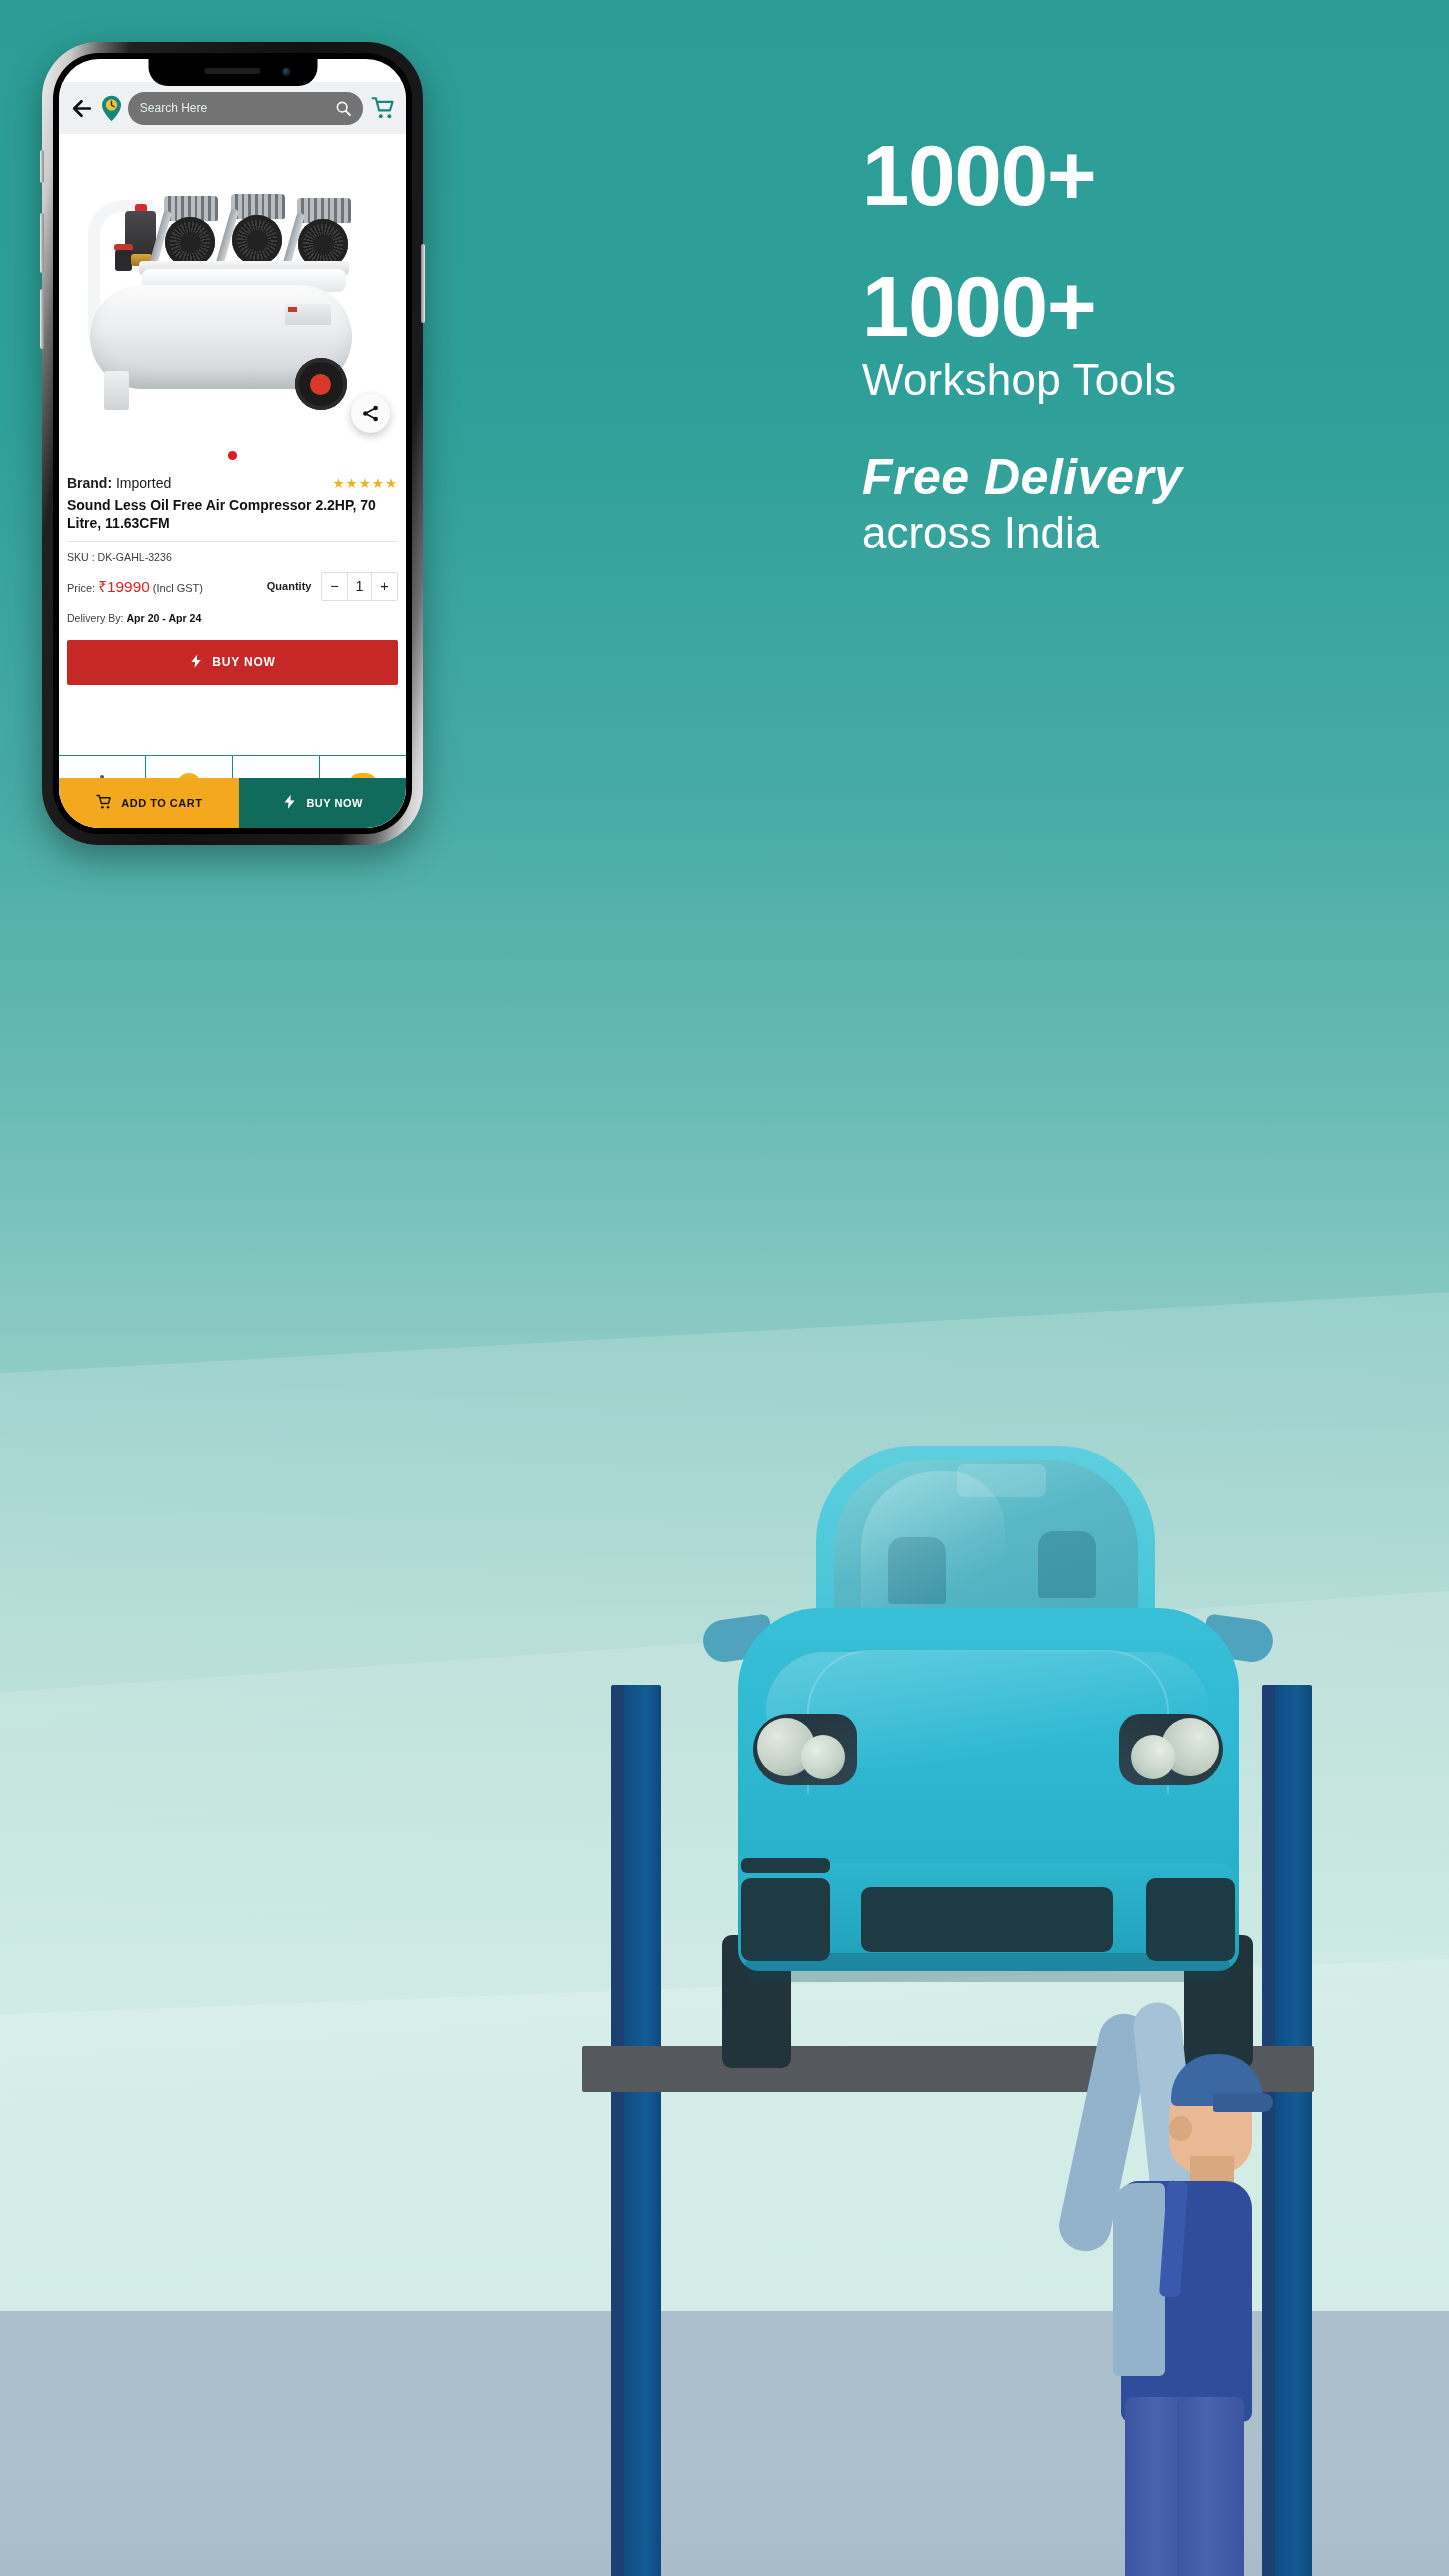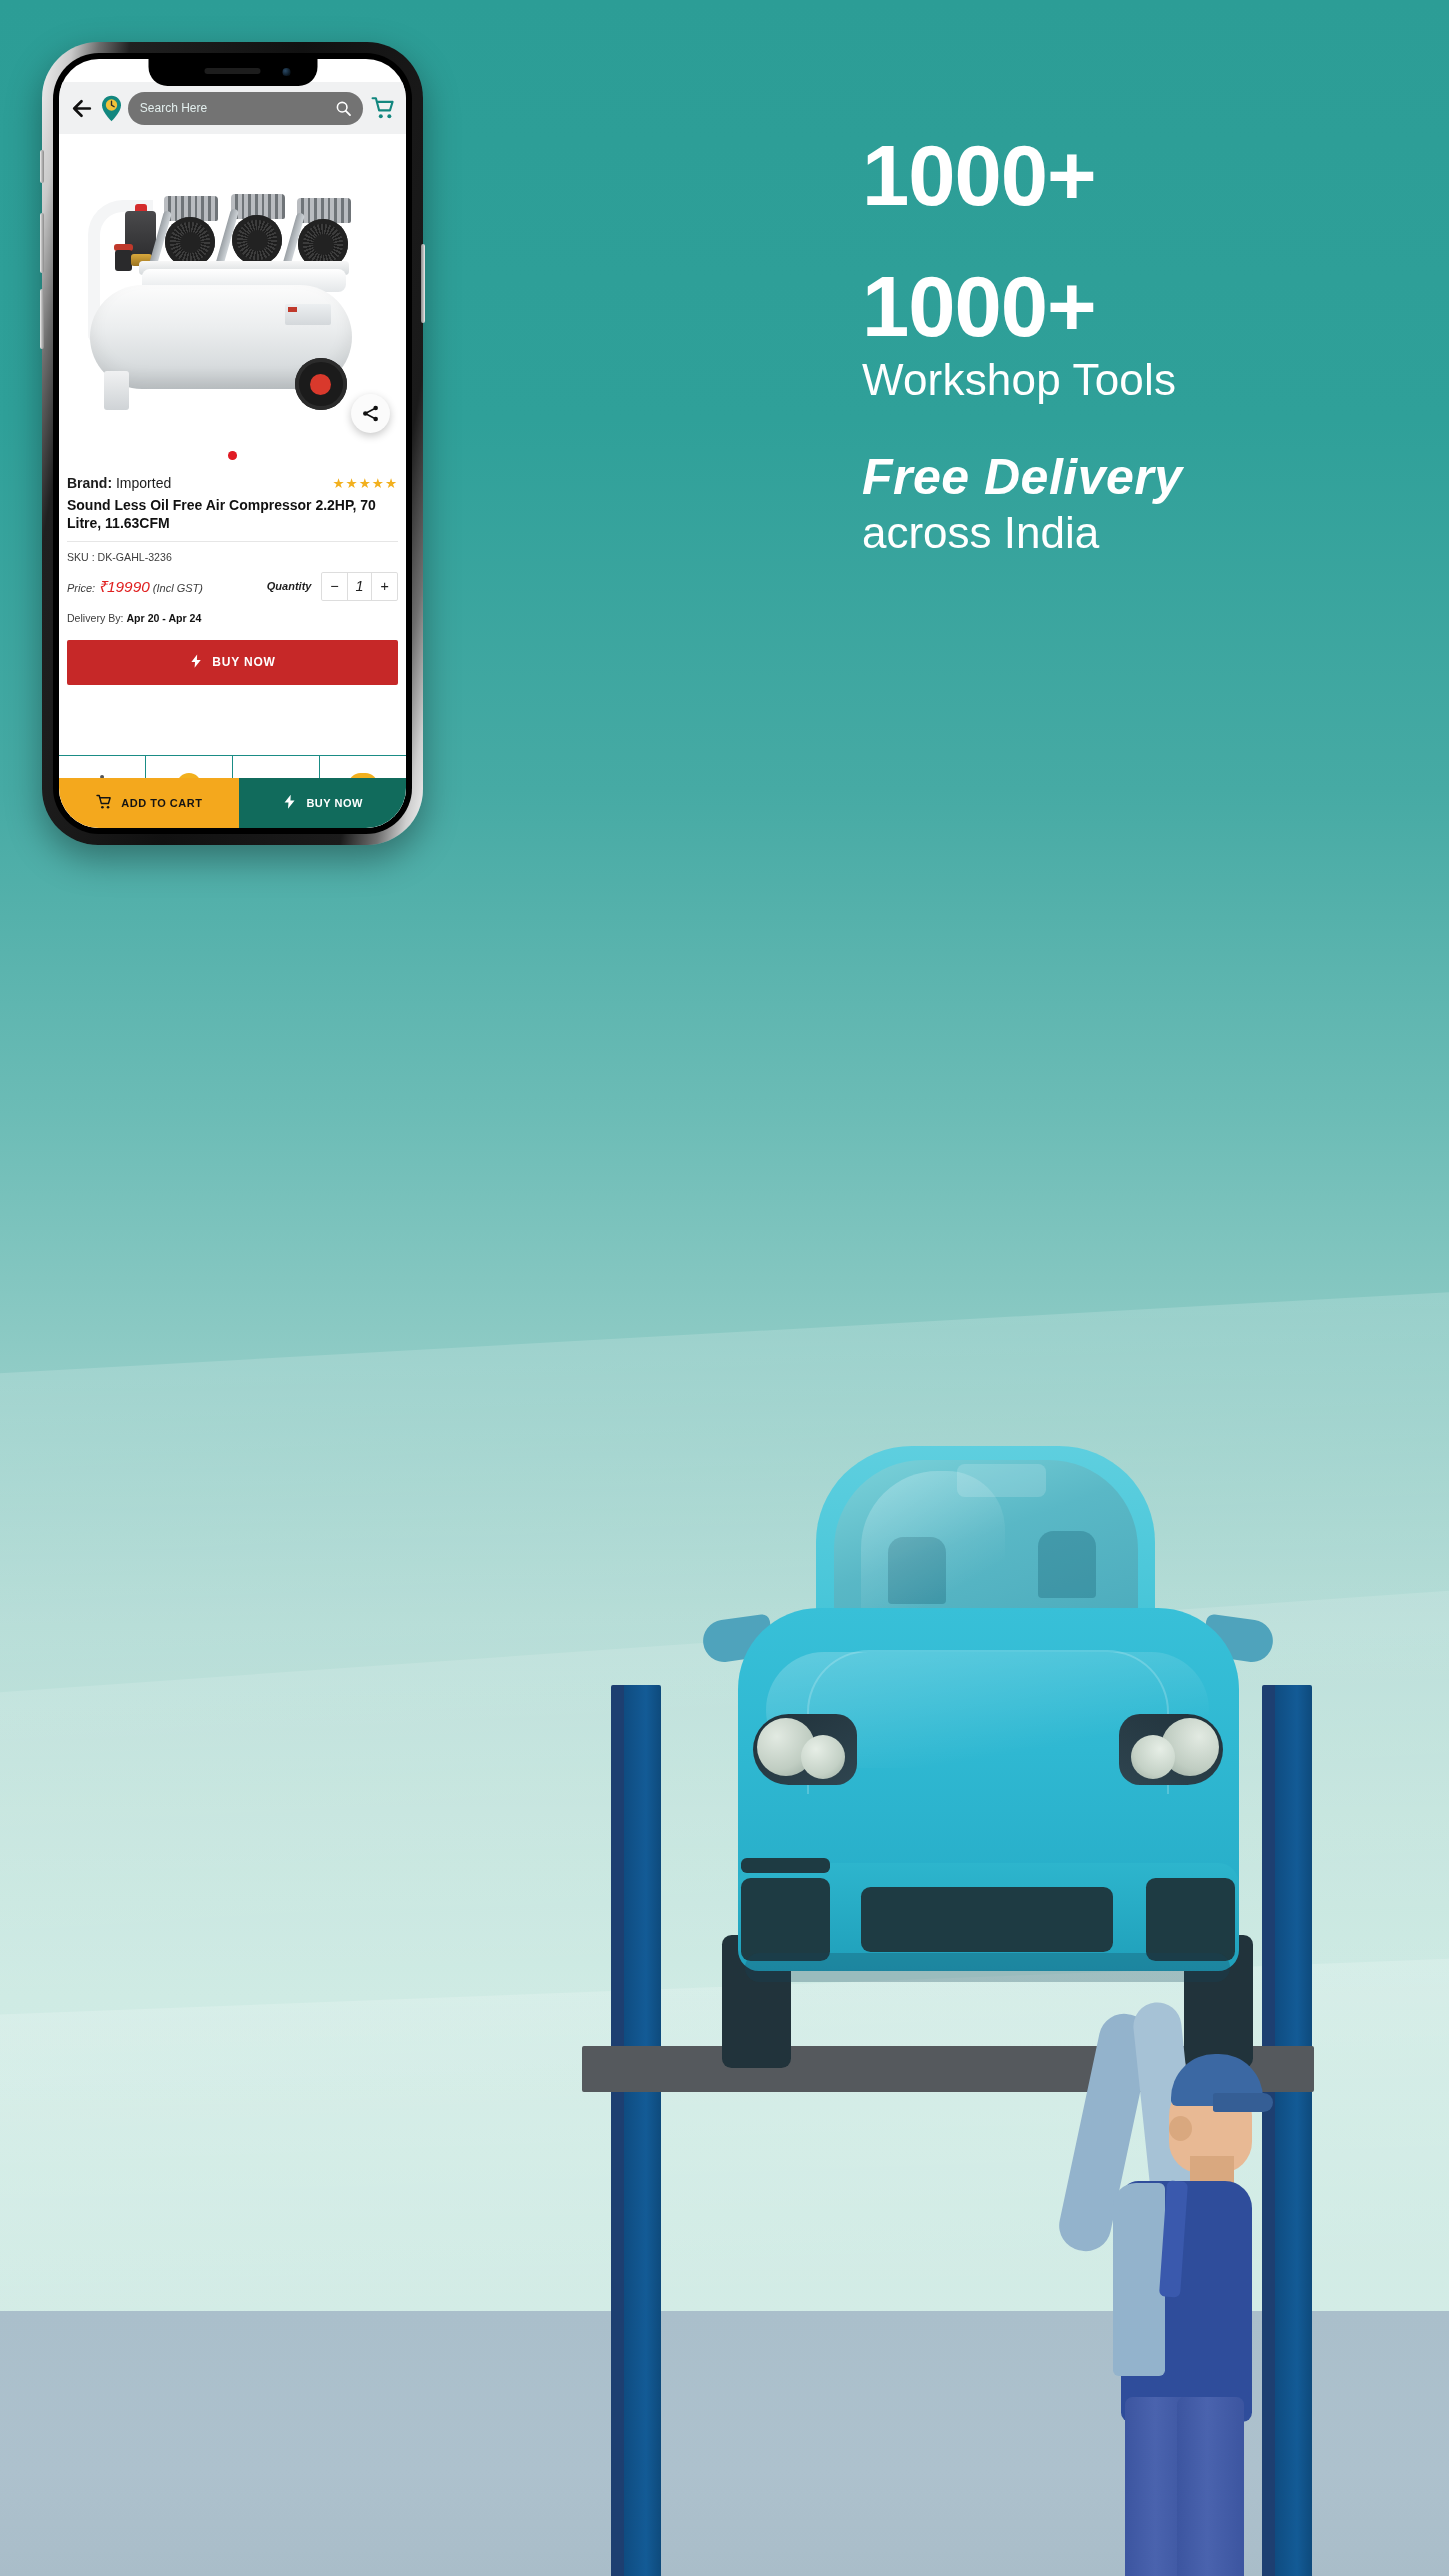--- a/index.html
+++ b/index.html
@@ -416,21 +416,20 @@
   #rating-stars { color:#f2b01e; font-size:13.5px; letter-spacing:1px; }
   #product-title {
     font-size:14px; font-weight:bold; color:#111;
     line-height:1.28; margin-top:5.8px; padding-bottom:8.7px;
     border-bottom:1px solid #e6e6e6;
   }
   #sku-text { font-size:10.6px; color:#3c3c3c; margin-top:8.7px; }
   #price-row {
     display:flex; align-items:center; justify-content:space-between;
     margin-top:8.7px;
-    font-style:italic;
   }
   #price-left { font-size:11px; color:#3c3c3c; }
   #price-value { color:#e02020; font-size:15.4px; font-weight:400; }
   #qty-group { display:flex; align-items:center; gap:9.6px; }
   #qty-label { font-size:11px; font-weight:bold; color:#1d1d1d;padding-left:32px; }
   #qty-stepper {
     display:flex; align-items:stretch; border:1px solid #dddddd; border-radius:1.9px;
     height:29px; background:#fff;
   }
   #qty-stepper > div {

